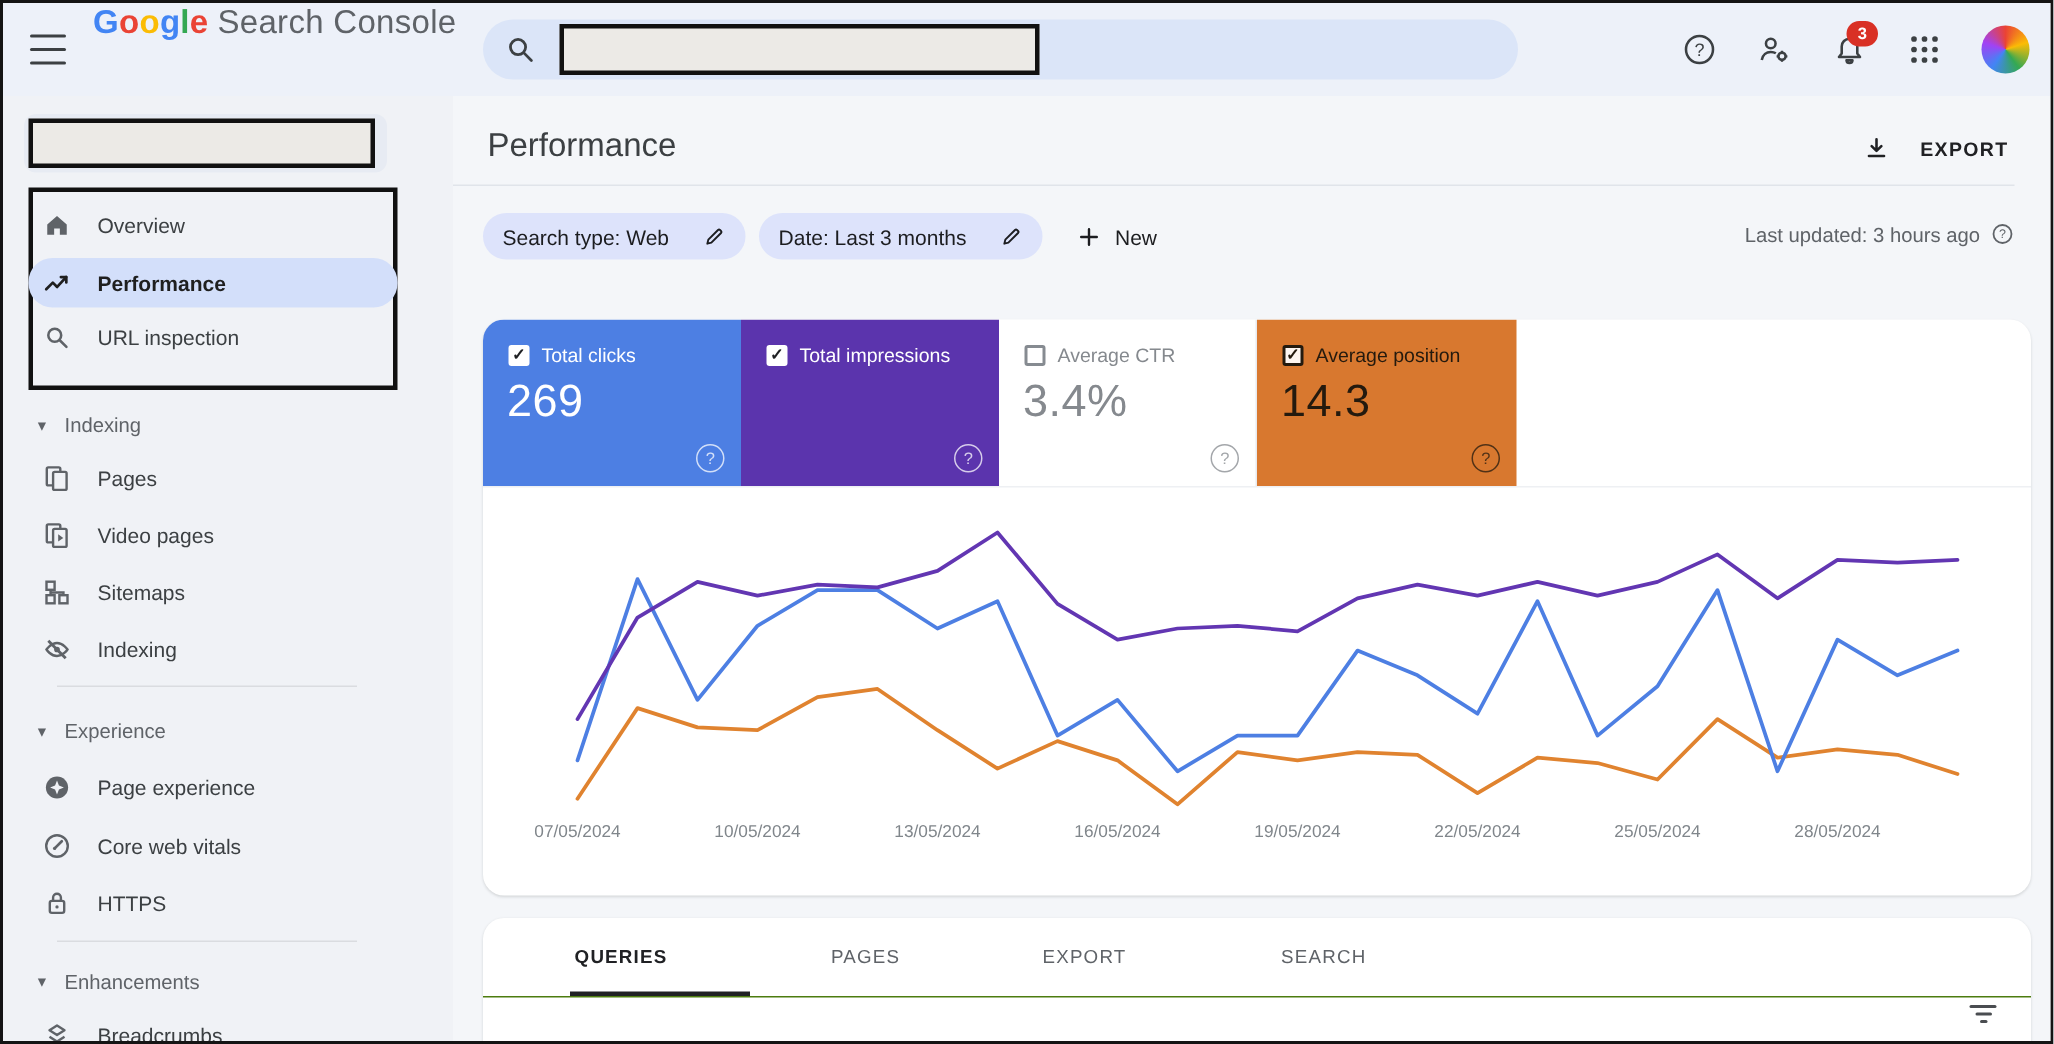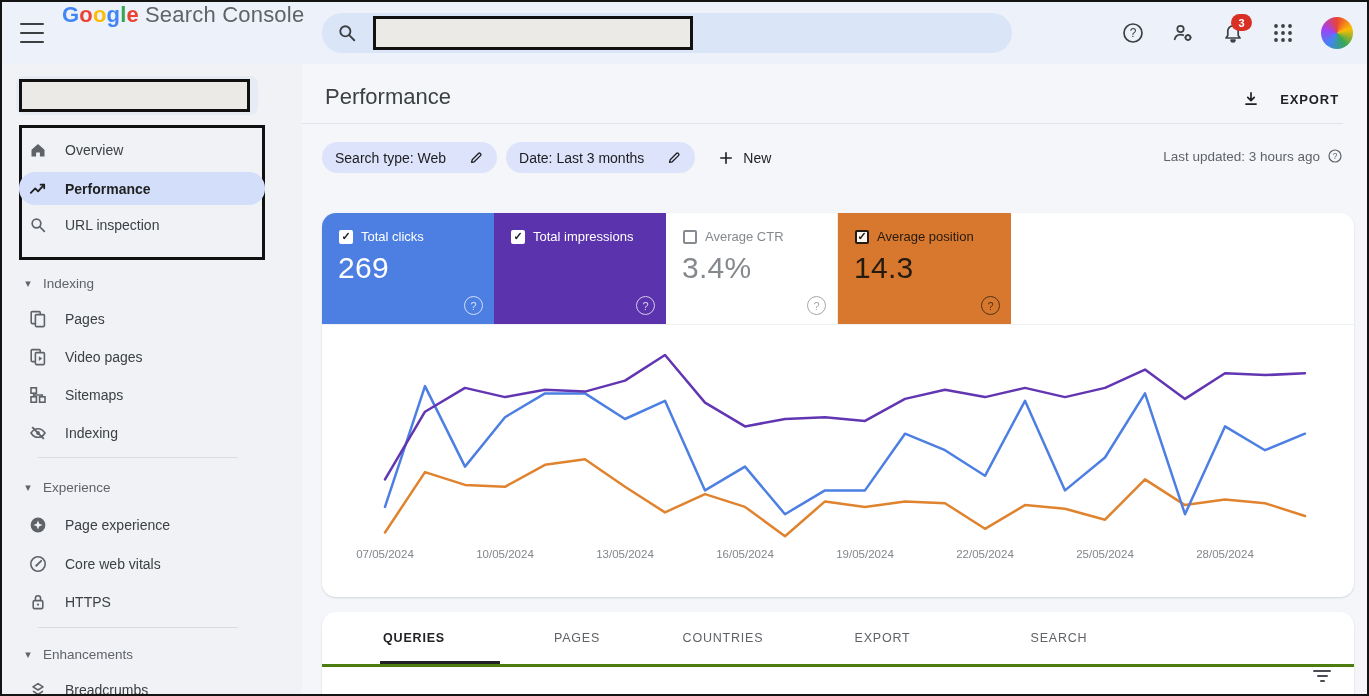--- a/index.html
+++ b/index.html
@@ -58,21 +58,21 @@
   .cb-dark{background:rgba(255,255,255,.93);color:#241a0e;border:2px solid #241a0e}
   .cb-empty{border:2px solid #868b91;background:transparent}
   .sc-value{margin:7px 0 0 16px;font-size:30px;letter-spacing:.3px}
   .sc-help{position:absolute;right:11px;bottom:9px;width:17px;height:17px;border-radius:50%;border:1.5px solid currentColor;
     opacity:.75;font-size:11px;display:flex;align-items:center;justify-content:center}
   .sc-ctr{border-right:1px solid #e8eaee}
   
   .chart-wrap{height:273px}
   .tick{font-size:11.5px;fill:#80868b}
   
-  .tabs{position:relative;display:flex;height:52px;border-bottom:3px solid #4d7c0f}
+  .tabs{position:relative;display:flex;height:52px;border-bottom:1px solid #4d7c0f}
   .tab{display:flex;align-items:center;justify-content:center;font-size:12.5px;letter-spacing:.8px;color:#5f6368;cursor:pointer}
   .tab:nth-child(1){width:184px}.tab:nth-child(2){width:142px}.tab:nth-child(3){width:150px}
   .tab:nth-child(4){width:169px}.tab:nth-child(5){width:184px}.tab:nth-child(6){width:203px}
   .tab.sel{color:#202124;font-weight:bold}
   .tab-underline{position:absolute;left:58px;bottom:0;width:120px;height:3px;background:#202124}
   .filter-ic{position:absolute;right:22px;top:58px;width:20px;height:16px;cursor:pointer}
   .filter-ic i{display:block;background:#4a4d51;height:2px;margin:0 auto 3px auto;border-radius:1px}
 </style>
 </head>
 <body>
@@ -361,21 +361,20 @@
             <polyline points="63,181.9 103,61.1 143,141.6 183,92.2 223,68.4 263,68.4 303,94.0 343,75.8 383,165.4 423,141.6 463,189.2 503,165.4 543,165.4 583,108.7 623,125.2 663,150.8 703,75.8 743,165.4 783,132.5 823,68.4 863,189.2 903,101.4 943,125.2 983,108.7" fill="none" stroke="#4d7fe3" stroke-width="2.5" stroke-linejoin="round" stroke-linecap="round"></polyline>
             <polyline points="63,154.4 103,86.7 143,62.9 183,72.1 223,64.8 263,66.6 303,55.6 343,30.0 383,77.6 423,101.4 463,94.0 503,92.2 543,95.9 583,73.9 623,64.8 663,72.1 703,62.9 743,72.1 783,62.9 823,44.6 863,73.9 903,48.3 943,50.1 983,48.3" fill="none" stroke="#6236b2" stroke-width="2.5" stroke-linejoin="round" stroke-linecap="round"></polyline>
           </svg>
       </div>
     </section>
 
     <section class="card card2">
       <div class="tabs">
         <div class="tab sel">QUERIES</div>
         <div class="tab">PAGES</div>
-        <div class="tab">COUNTRIES</div>
         <div class="tab">EXPORT</div>
         <div class="tab">SEARCH</div>
         <div class="tab-underline"></div>
       </div>
       <div class="filter-ic">
         <i style="width:18px"></i>
           <i style="width:11px"></i>
           <i style="width:5px"></i>
       </div>
     </section>

